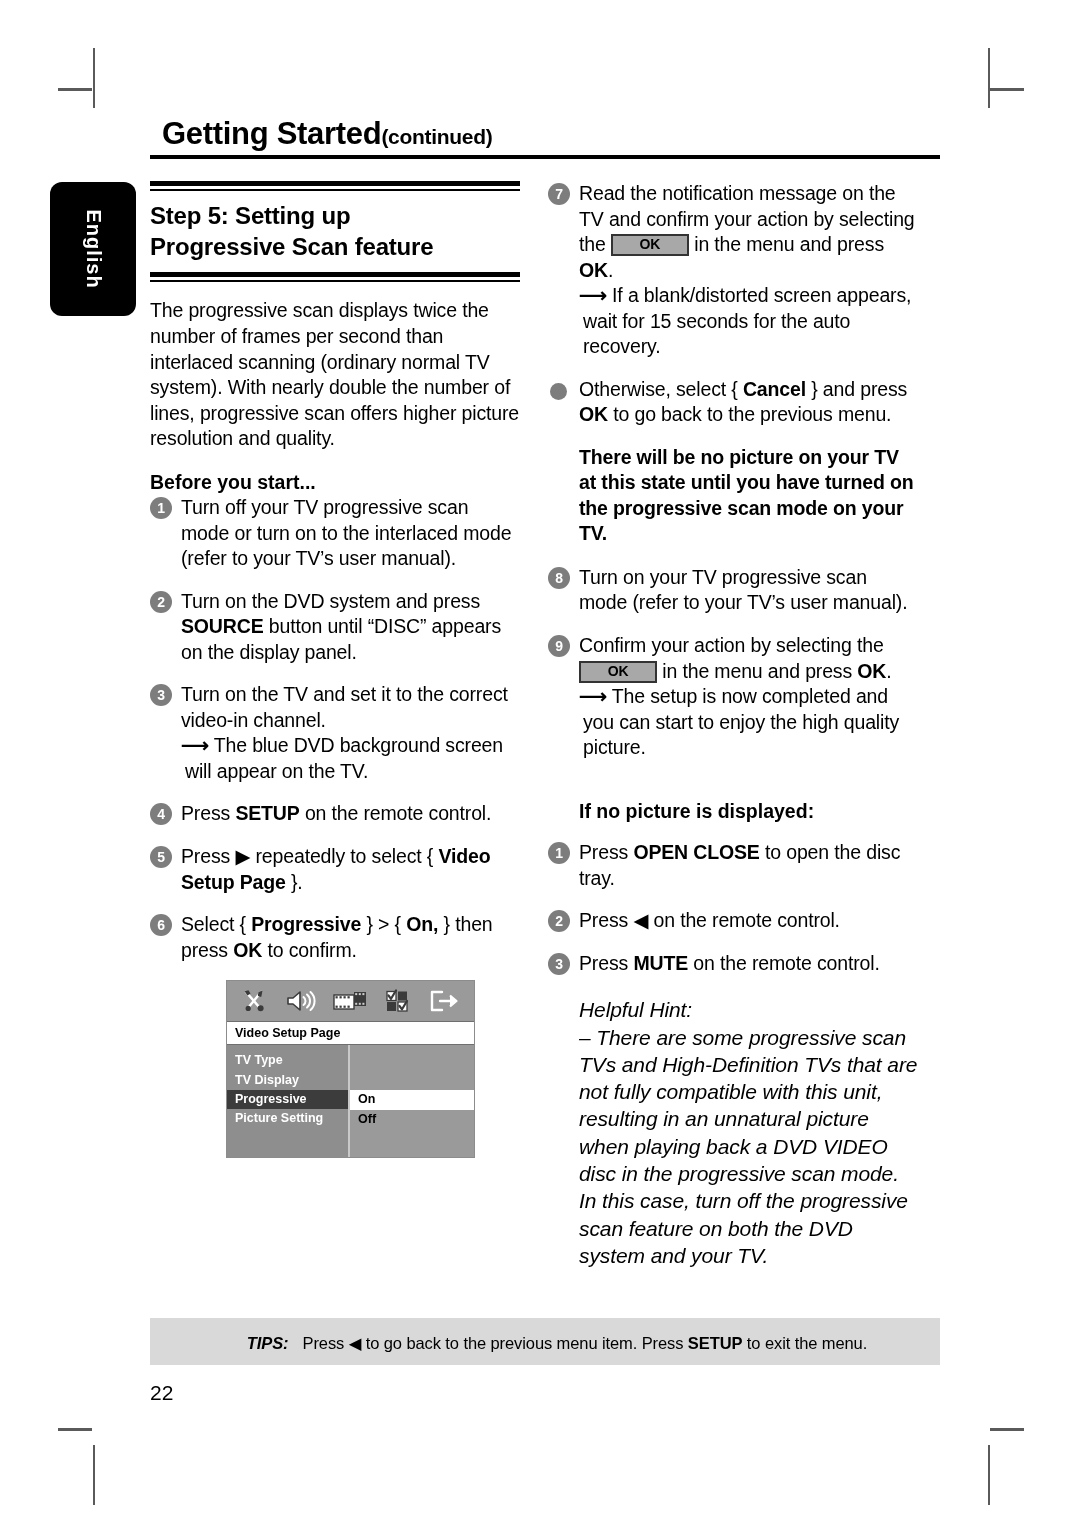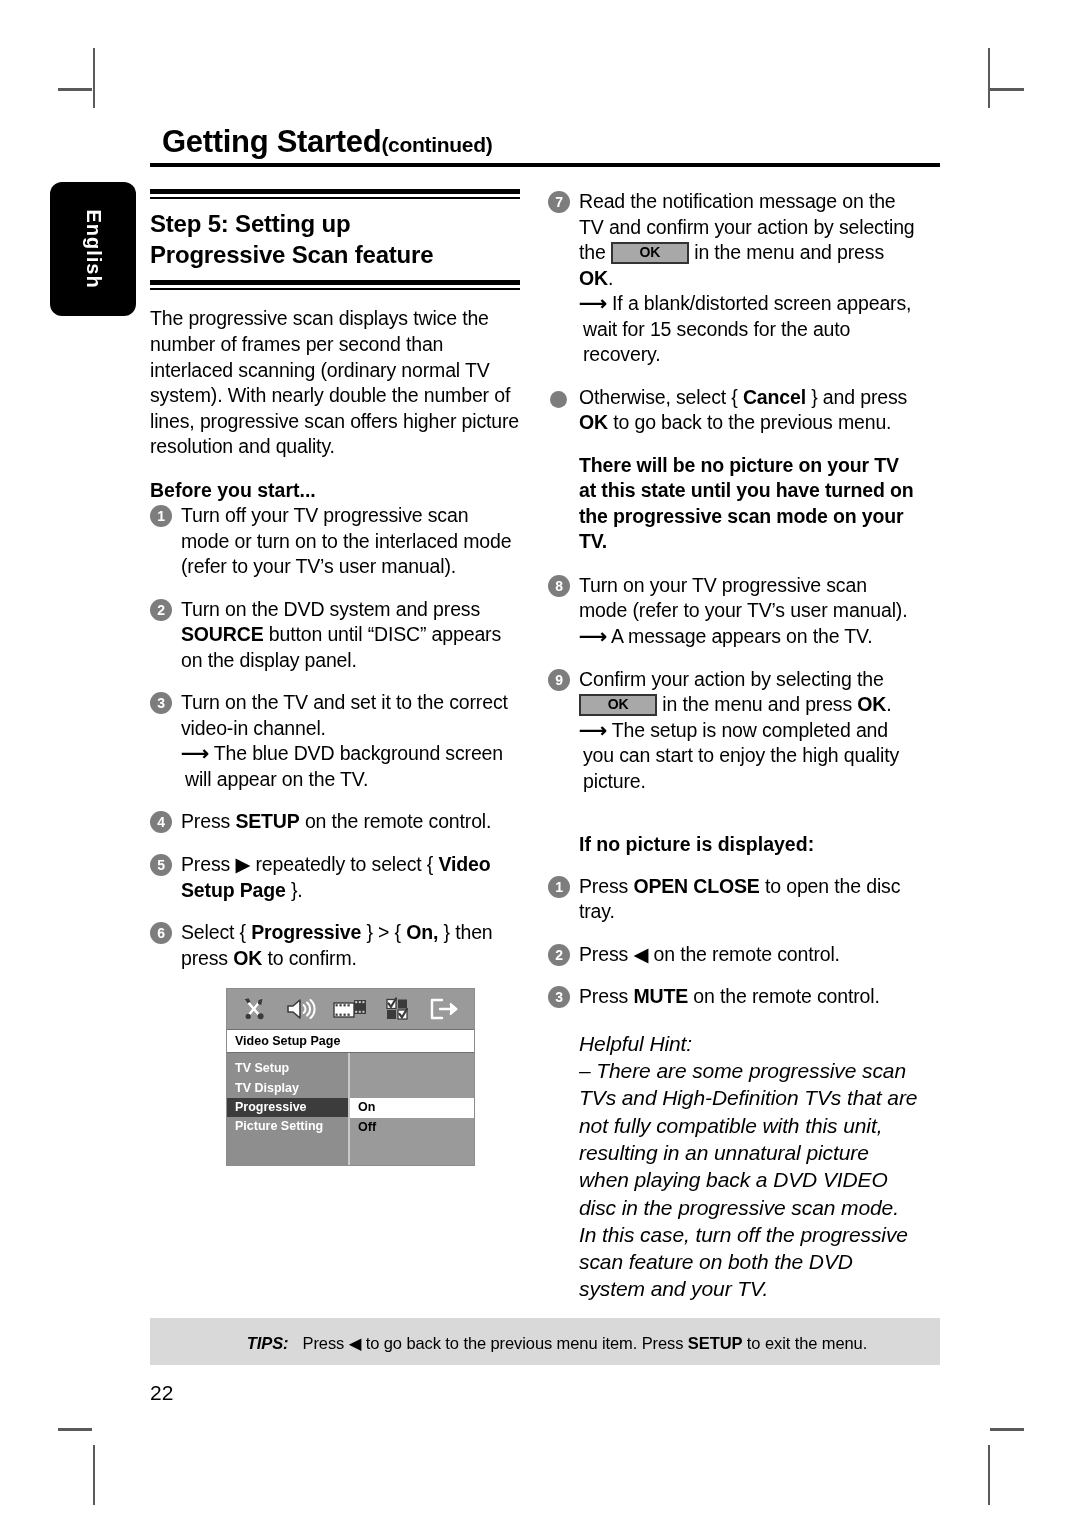--- a/index.html
+++ b/index.html
@@ -21,21 +21,21 @@
     position: absolute;
     background: #5a5a5a;
   }
   .crop-v { width: 2px; height: 60px; }
   .crop-h { width: 34px; height: 3px; }
 
   
   #page {
     position: absolute;
     left: 150px;
-    top: 126px;
+    top: 118px;
     width: 790px;
     height: 1290px;
   }
 
   
   .chapter-head {
     font-size: 31px;
     font-weight: bold;
     letter-spacing: -0.3px;
     line-height: 1;
@@ -420,21 +420,21 @@
               <path d="M21 6.5 L27.5 12 L21 17.5" fill="#ffffff" stroke="#ffffff" stroke-width="2.2" stroke-linejoin="round"></path>
             </svg>
           </span>
 
         </div>
 
         <div id="osd-title">Video Setup Page</div>
 
         <div id="osd-body">
           <div id="osd-left">
-            <div class="osd-row">TV Setup</div>
+            <div class="osd-row">TV Type</div>
             <div class="osd-row">TV Display</div>
             <div class="osd-row sel">Progressive</div>
             <div class="osd-row">Picture Setting</div>
           </div>
           <div id="osd-right">
             <div class="osd-spacer"></div>
             <div class="osd-spacer"></div>
             <div class="osd-spacer"></div>
             <div class="osd-spacer"></div>
             <div class="osd-spacer"></div>
@@ -458,24 +458,20 @@
 
       <div class="item" style="">
         <span class="dot"></span><span>Otherwise, select { </span><span class="b">Cancel</span><span> } and press </span><span class="b">OK</span><span> to go back to the previous menu.</span>
       </div>
 
       <div class="bold-warn" style="padding-left:31px;">There will be no picture on your TV at this state until you have turned on the progressive scan mode on your TV.</div>
 
       <div class="item">
         <span class="num">8</span>
         <span>Turn on your TV progressive scan mode (refer to your TV’s user manual).</span>
-        <div class="arrow-line">
-          <span class="arrow">⟶</span>
-          <span>A message appears on the TV.</span>
-        </div>
       </div>
 
       <div class="item" style="margin-bottom:38px;">
         <span class="num">9</span><span>Confirm your action by selecting the </span><span class="ok-chip">OK</span><span> in the menu and press </span><span class="b">OK</span><span>.</span>
         <div class="arrow-line">
           <span class="arrow">⟶</span>
           <span>The setup is now completed and you can start to enjoy the high quality picture.</span>
         </div>
       </div>
 

